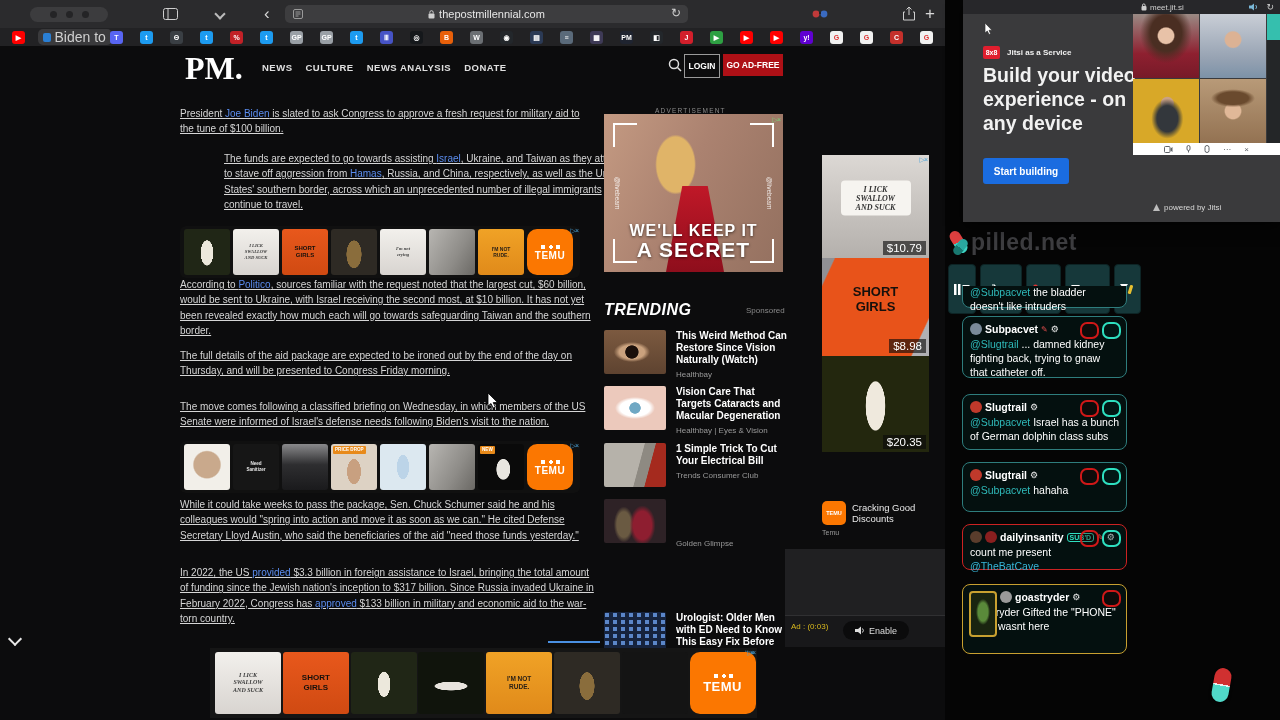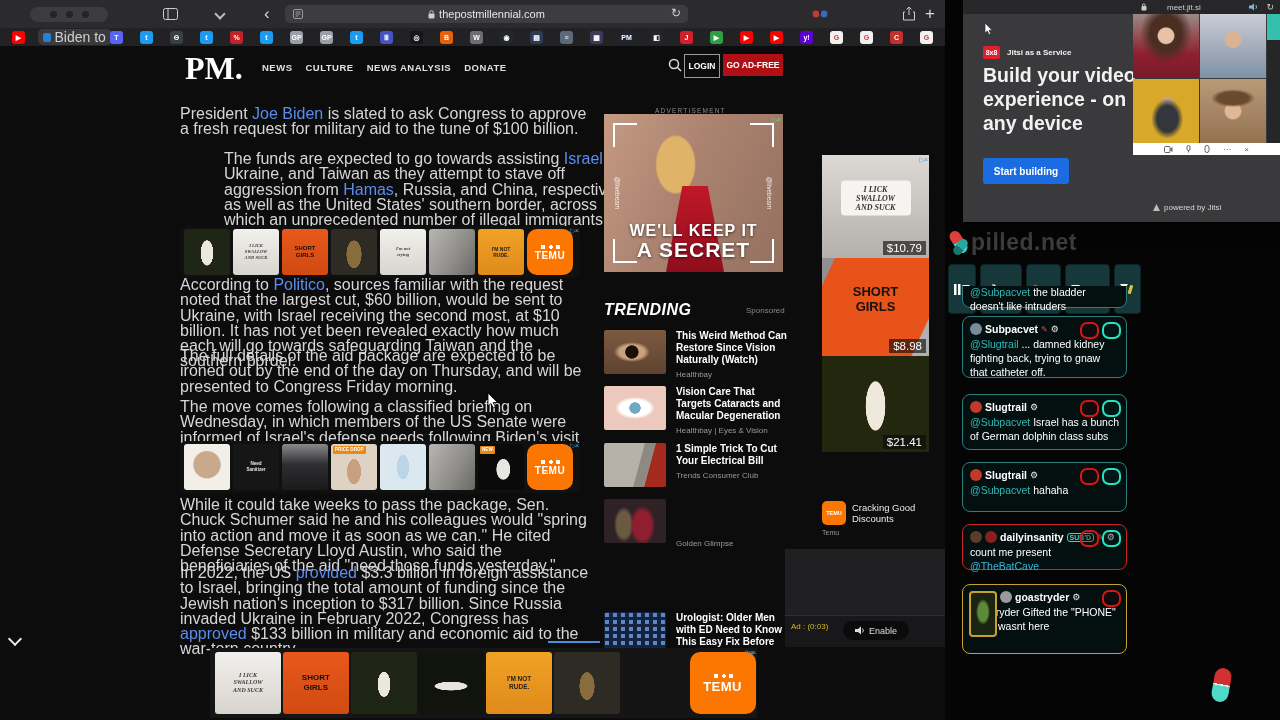--- a/index.html
+++ b/index.html
@@ -24,21 +24,21 @@
   .activetab{left:38px;top:29px;width:64px;height:16px;background:#3a3a3c;border-radius:5px;display:flex;align-items:center;padding:0 5px;gap:4px;}
   .activetab i{width:9px;height:9px;border-radius:2px;background:#2a7fd4;}
   .activetab span{color:#cfcfcf;font-size:14px;white-space:nowrap;overflow:hidden;}
   
   .page{left:0;top:46px;width:962px;height:674px;background:#0c0c0d;}
   .pmlogo{left:185px;top:4px;color:#fff;font-family:"Liberation Serif",serif;font-weight:bold;font-size:32px;}
   .nav{left:262px;top:16px;display:flex;gap:13px;color:#e0e0e0;font-size:9.5px;font-weight:bold;letter-spacing:.5px;}
   .loginbtn{left:684px;top:8px;width:34px;height:22px;border:1px solid #9a9a9a;color:#fff;font-size:8.5px;font-weight:bold;display:flex;align-items:center;justify-content:center;}
   .adfreebtn{left:723px;top:8px;width:60px;height:22px;background:#ae1016;color:#fff;font-size:8.5px;font-weight:bold;display:flex;align-items:center;justify-content:center;}
   
-  .article p{position:absolute;left:0;margin:0;width:415px;color:#d6d6d6;font-size:16px;line-height:15.3px;}
+  .article p{position:absolute;left:0;margin:0;width:415px;color:#d6d6d6;font-size:10px;line-height:15.3px;text-decoration:underline;}
   .article a{color:#5b8def;text-decoration:none;}
   
   .strip{background:#101010;border-radius:6px;}
   .tile{position:absolute;top:3px;width:46px;height:46px;border-radius:3px;overflow:hidden;display:flex;align-items:center;justify-content:center;text-align:center;}
   .tile span{white-space:pre-line;font-weight:bold;line-height:1.25;}
   .tee-white{background:linear-gradient(#f2f0ec,#d8d4d0);}
   .tee-white span{color:#3a3a3a;font-size:4.6px;font-family:"Liberation Serif",serif;font-style:italic;}
   .tee-orange{background:linear-gradient(#e8581c,#d04a12);}
   .tee-orange span{color:#15100c;font-size:6px;}
   .tee-amber{background:linear-gradient(#f0a226,#e08a1a);}
@@ -129,21 +129,21 @@
   .mbtn.teal{border-color:#2ee0c0;background:rgba(0,40,36,.3);}
   .mbody{color:#fff;font-size:10.5px;line-height:1.32;margin-top:2px;}
   .mention{color:#2fb9b9;}
   .mention2{color:#38b6d8;}
   .bigav{position:absolute;left:6px;top:6px;width:24px;height:42px;border:2px solid #c8a030;border-radius:4px;background:radial-gradient(ellipse 7px 13px at 50% 45%,#5a8a3a 70%,rgba(0,0,0,0)),#1a2410;}
   .commentbox{position:absolute;left:2px;top:666px;width:238px;height:46px;background:#081d1d;border:1.5px solid #2e8f8f;border-radius:4px;color:#8fb0b0;font-size:10px;padding:5px 7px;box-sizing:border-box;font-family:"Liberation Sans",sans-serif;resize:none;}
   .pillmascot{position:absolute;left:268px;top:668px;width:17px;height:34px;border-radius:9px;transform:rotate(10deg);background:linear-gradient(#d03030 48%,#eee 48% 52%,#50d8c8 52%);box-shadow:0 2px 3px rgba(0,0,0,.6);}
   
   .jitsi{left:963px;top:0;width:317px;height:222px;background:#3a3a3c;z-index:60;box-shadow:0 4px 14px rgba(0,0,0,.7);}
   .jbar{position:absolute;left:0;top:0;width:100%;height:14px;background:#27272a;display:flex;align-items:center;color:#cfcfcf;font-size:8px;}
-  .jurl{position:absolute;left:178px;display:flex;align-items:center;gap:20px;}
+  .jurl{position:absolute;left:178px;display:flex;align-items:center;gap:3px;}
   .jbaricons{position:absolute;right:6px;display:flex;gap:8px;align-items:center;}
   .jlogo{position:absolute;left:20px;top:46px;display:flex;align-items:center;gap:7px;}
   .jlogo i{width:17px;height:13px;background:#e01e2e;border-radius:2px;color:#fff;font-size:7px;font-weight:bold;display:flex;align-items:center;justify-content:center;font-style:normal;}
   .jlogo span{color:#f0f0f0;font-size:8px;font-weight:bold;}
   .jhead{position:absolute;left:20px;top:64px;width:172px;color:#f2f2f2;font-size:19.5px;font-weight:bold;line-height:1.22;}
   .jcta{position:absolute;left:20px;top:158px;width:86px;height:26px;background:#1a6ce0;border-radius:3px;color:#fff;font-size:10px;font-weight:bold;display:flex;align-items:center;justify-content:center;}
   .vcell{position:absolute;overflow:hidden;}
   .v1{background:radial-gradient(circle 9px at 50% 34%,#e8c2a8 85%,rgba(0,0,0,0)),radial-gradient(ellipse 26px 30px at 50% 30%,#4a2e22 60%,rgba(0,0,0,0)),linear-gradient(#9a8a84,#8e2030 62%,#771a28);}
   .v2{background:radial-gradient(circle 9px at 50% 40%,#dcb294 85%,rgba(0,0,0,0)),linear-gradient(#c9ced6,#96a2b2 70%,#7c92a8);}
   .v3{background:radial-gradient(ellipse 16px 20px at 52% 62%,#33373c 65%,rgba(0,0,0,0)),radial-gradient(circle 7px at 52% 38%,#caa184 85%,rgba(0,0,0,0)),#d8a828;}
@@ -319,21 +319,21 @@
 AND SUCK</div>
       <div class="price">$10.79</div>
       <div class="a adch" style="right:2px;top:1px;">▷×</div>
     </div>
     <div class="a card" style="top:212px;height:98px;background:linear-gradient(115deg,#909094 8%,#e8531a 9% 88%,#b0b0b4 89%);">
       <div class="teetxt" style="font-size:13px;color:#16100c;font-weight:800;">SHORT
 GIRLS</div>
       <div class="price">$8.98</div>
     </div>
     <div class="a card" style="top:310px;height:96px;background:radial-gradient(ellipse 16px 40px at 50% 52%,#efe9dd 60%,rgba(0,0,0,0) 63%),#23270e;">
-      <div class="price">$21.41</div>
+      <div class="price">$20.35</div>
     </div>
     <div class="a footerad">
       <div class="temu-mini">
           <b>TEMU</b>
         </div>
       <div style="color:#e8e8e8;font-size:9.5px;width:72px;">Cracking Good Discounts</div>
     </div>
     <div class="a" style="left:822px;top:483px;color:#9a9a9a;font-size:7px;">Temu</div>
 
     <div class="a collapsebtn">

